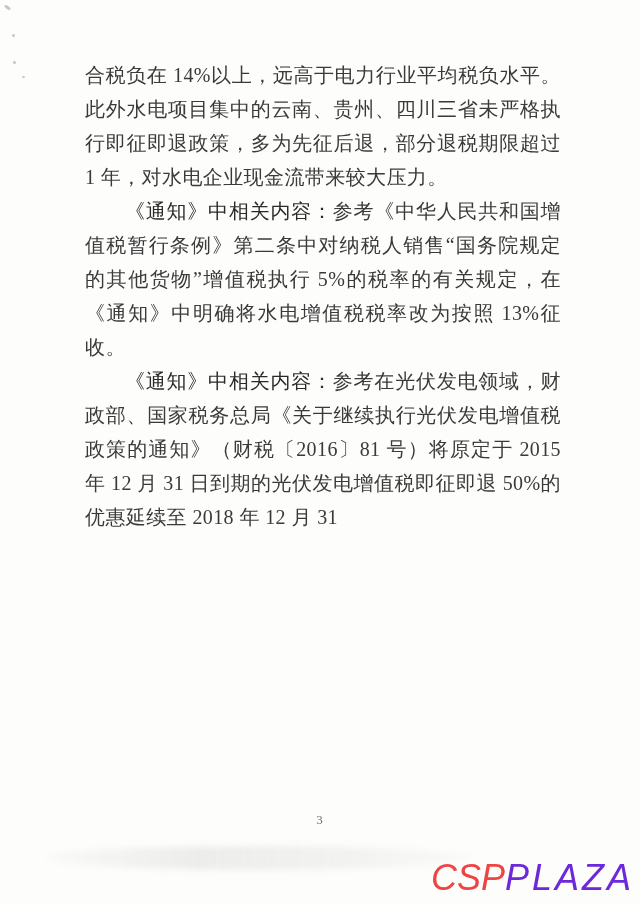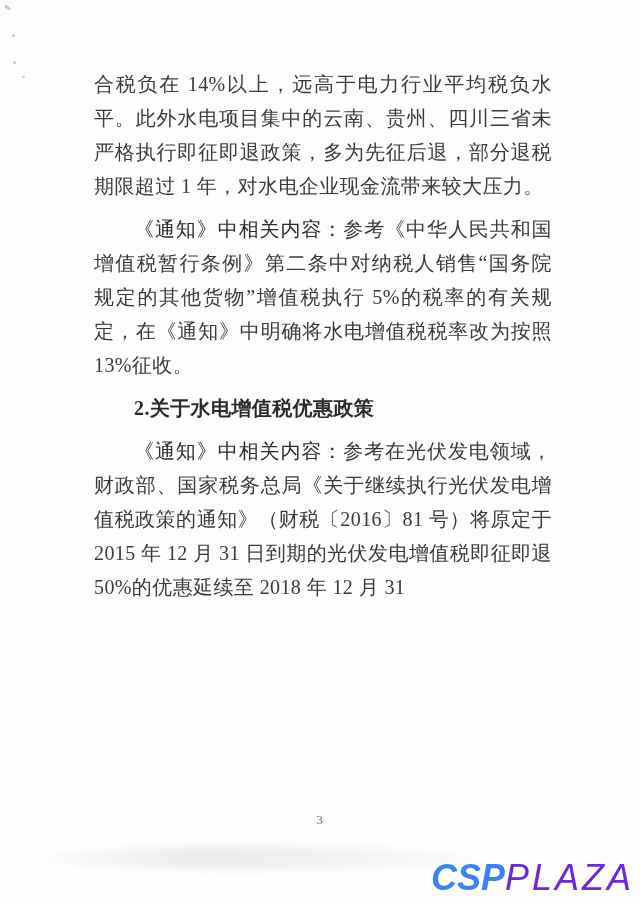--- a/index.html
+++ b/index.html
@@ -15,21 +15,21 @@
     position: absolute;
     left: 85px;
     top: 58px;
     width: 476px;
     font-size: 20px;
     line-height: 34px;
     text-align: justify;
     color: #3a3a3a;
     letter-spacing: 0.4px;
   }
-  .para { margin: 9px; text-indent: 2em; }
+  .para { margin: 0; text-indent: 2em; }
   .para.no-indent { text-indent: 0; }
   .para .lead { font-weight: normal; color: #2a2a2a; }
   .para.heading { font-weight: bold; color: #2a2a2a; }
   .page-number {
     position: absolute;
     top: 812px;
     left: 0;
     width: 640px;
     text-align: center;
     font-size: 13px;
@@ -64,22 +64,22 @@
     right: 6px;
     top: 858px;
     font-family: "Liberation Sans", sans-serif;
     font-style: italic;
     font-size: 36px;
     line-height: 40px;
     white-space: nowrap;
     user-select: none;
   }
   .logo-csp {
-    color: #3b82f6;
-    font-weight: 700;
+    color: #ef4444;
+    font-weight: 400;
     letter-spacing: 0px;
   }
   .logo-plaza {
     color: #6d28d9;
     font-weight: 400;
     letter-spacing: 3px;
   }
 </style>
 </head>
 <body>
@@ -90,21 +90,20 @@
   <div class="speck s2"></div>
   <div class="speck s3"></div>
   <div class="speck s4"></div>
 
   <div class="content">
 
     <p class="para no-indent"><span>合税负在 14%以上，远高于电力行业平均税负水平。此外水电项目集中的云南、贵州、四川三省未严格执行即征即退政策，多为先征后退，部分退税期限超过 1 年，对水电企业现金流带来较大压力。</span></p>
 
     <p class="para"><span class="lead">《通知》中相关内容：</span><span>参考《中华人民共和国增值税暂行条例》第二条中对纳税人销售“国务院规定的其他货物”增值税执行 5%的税率的有关规定，在《通知》中明确将水电增值税税率改为按照 13%征收。</span></p>
 
-    <p class="para heading"><span>2.关于水电增值税优惠政策</span></p>
 
 
 
     <p class="para"><span class="lead">《通知》中相关内容：</span><span>参考在光伏发电领域，财政部、国家税务总局《关于继续执行光伏发电增值税政策的通知》（财税〔2016〕81 号）将原定于 2015 年 12 月 31 日到期的光伏发电增值税即征即退 50%的优惠延续至 2018 年 12 月 31</span></p>
 
   </div>
 
   <div class="page-number">3</div>
 
   <div class="smudge"></div>

